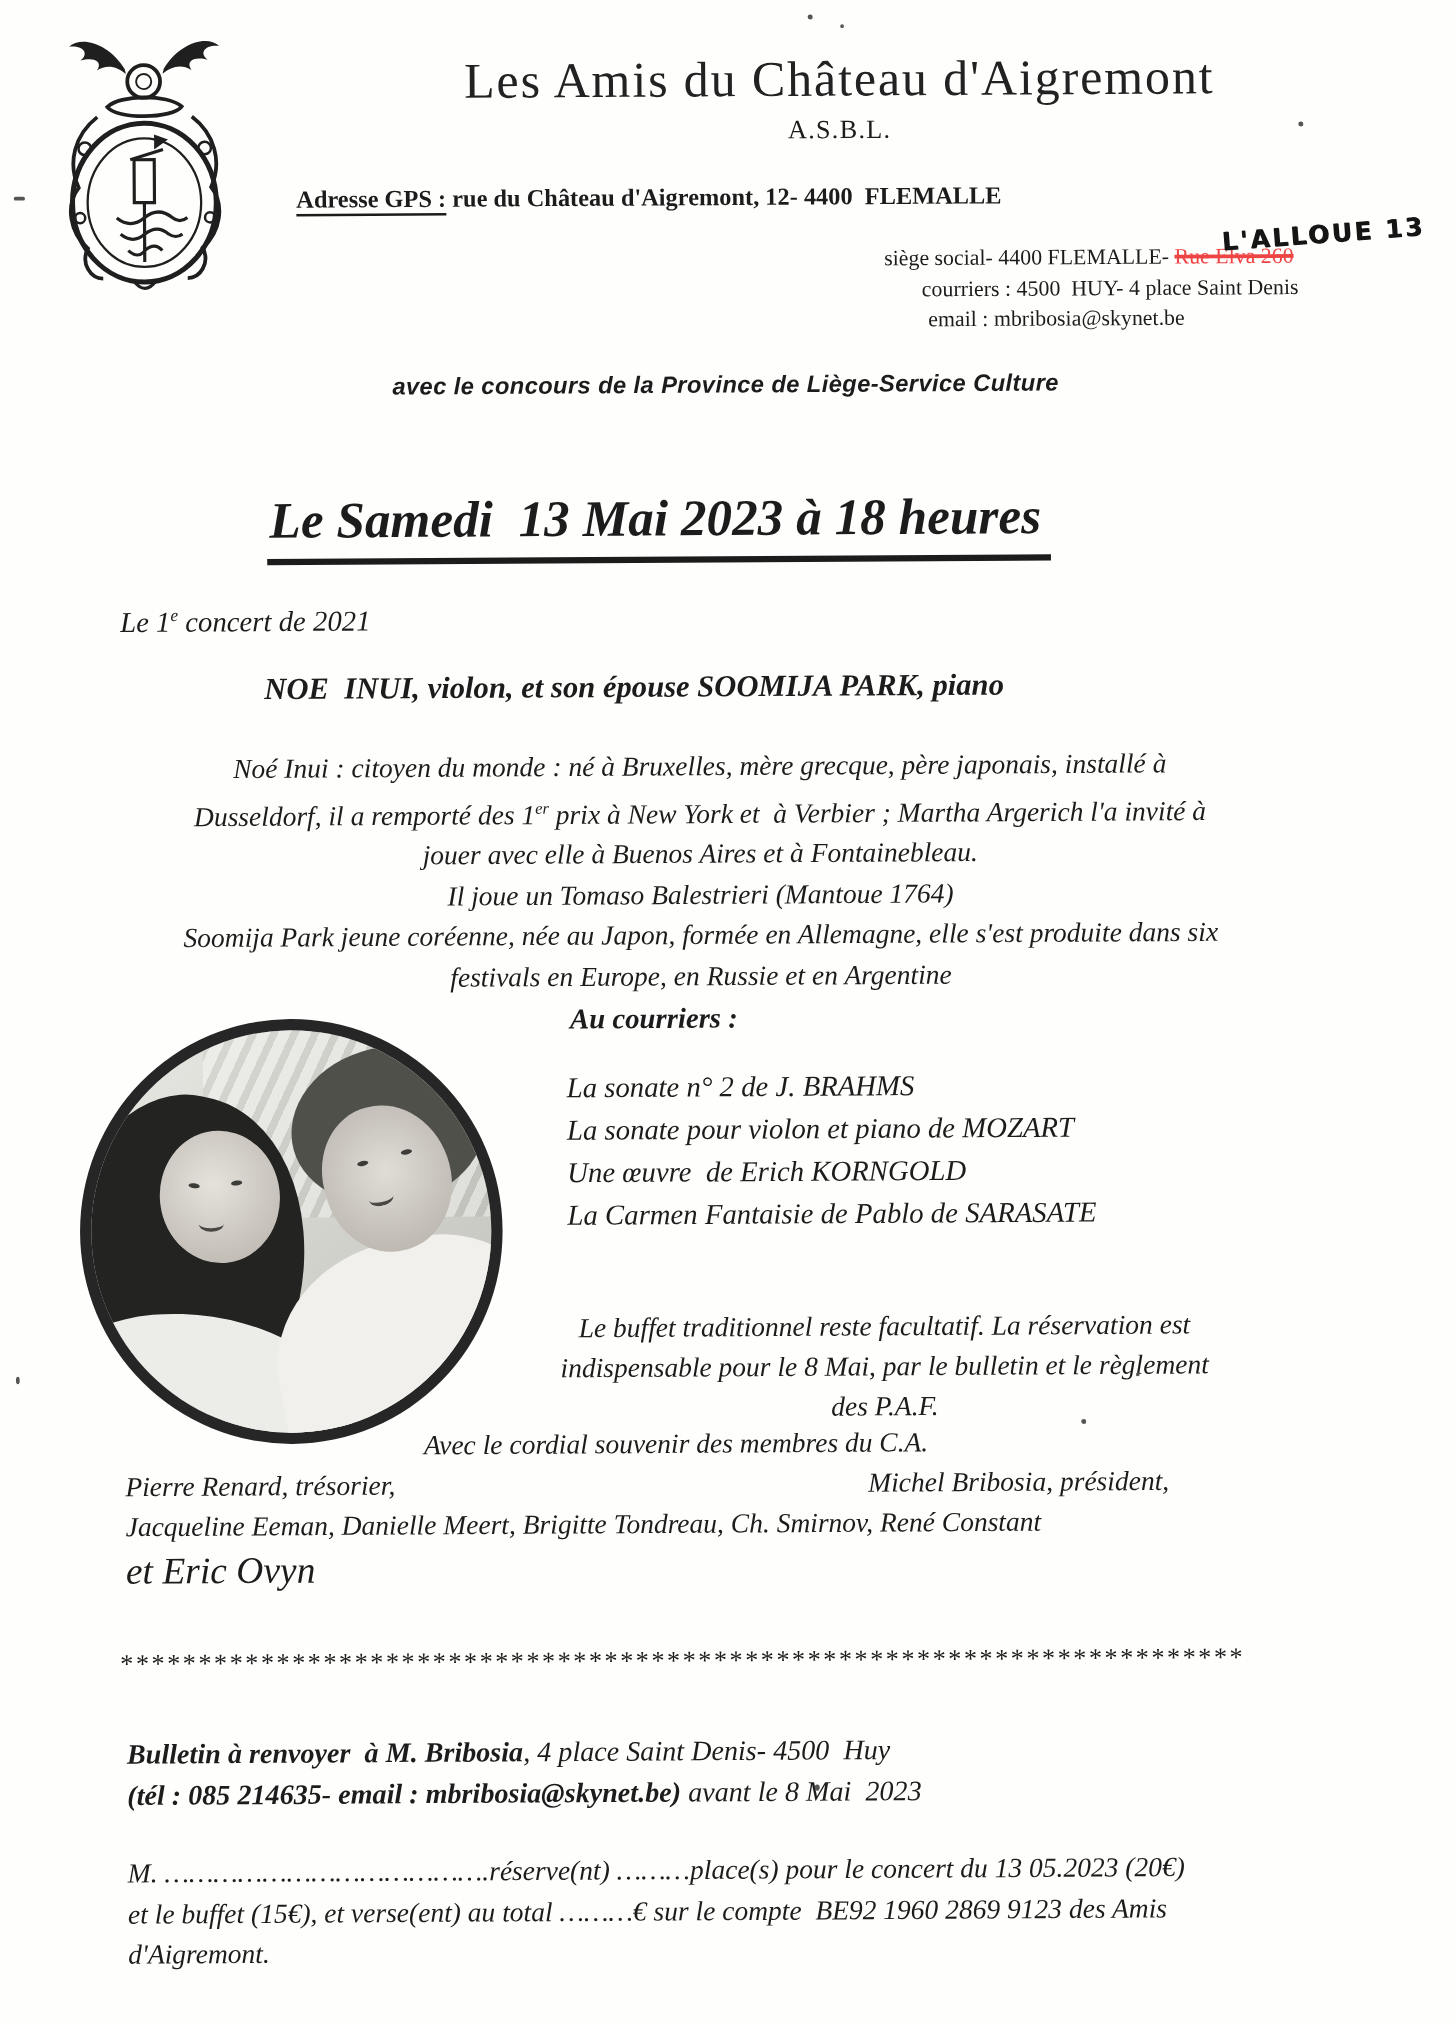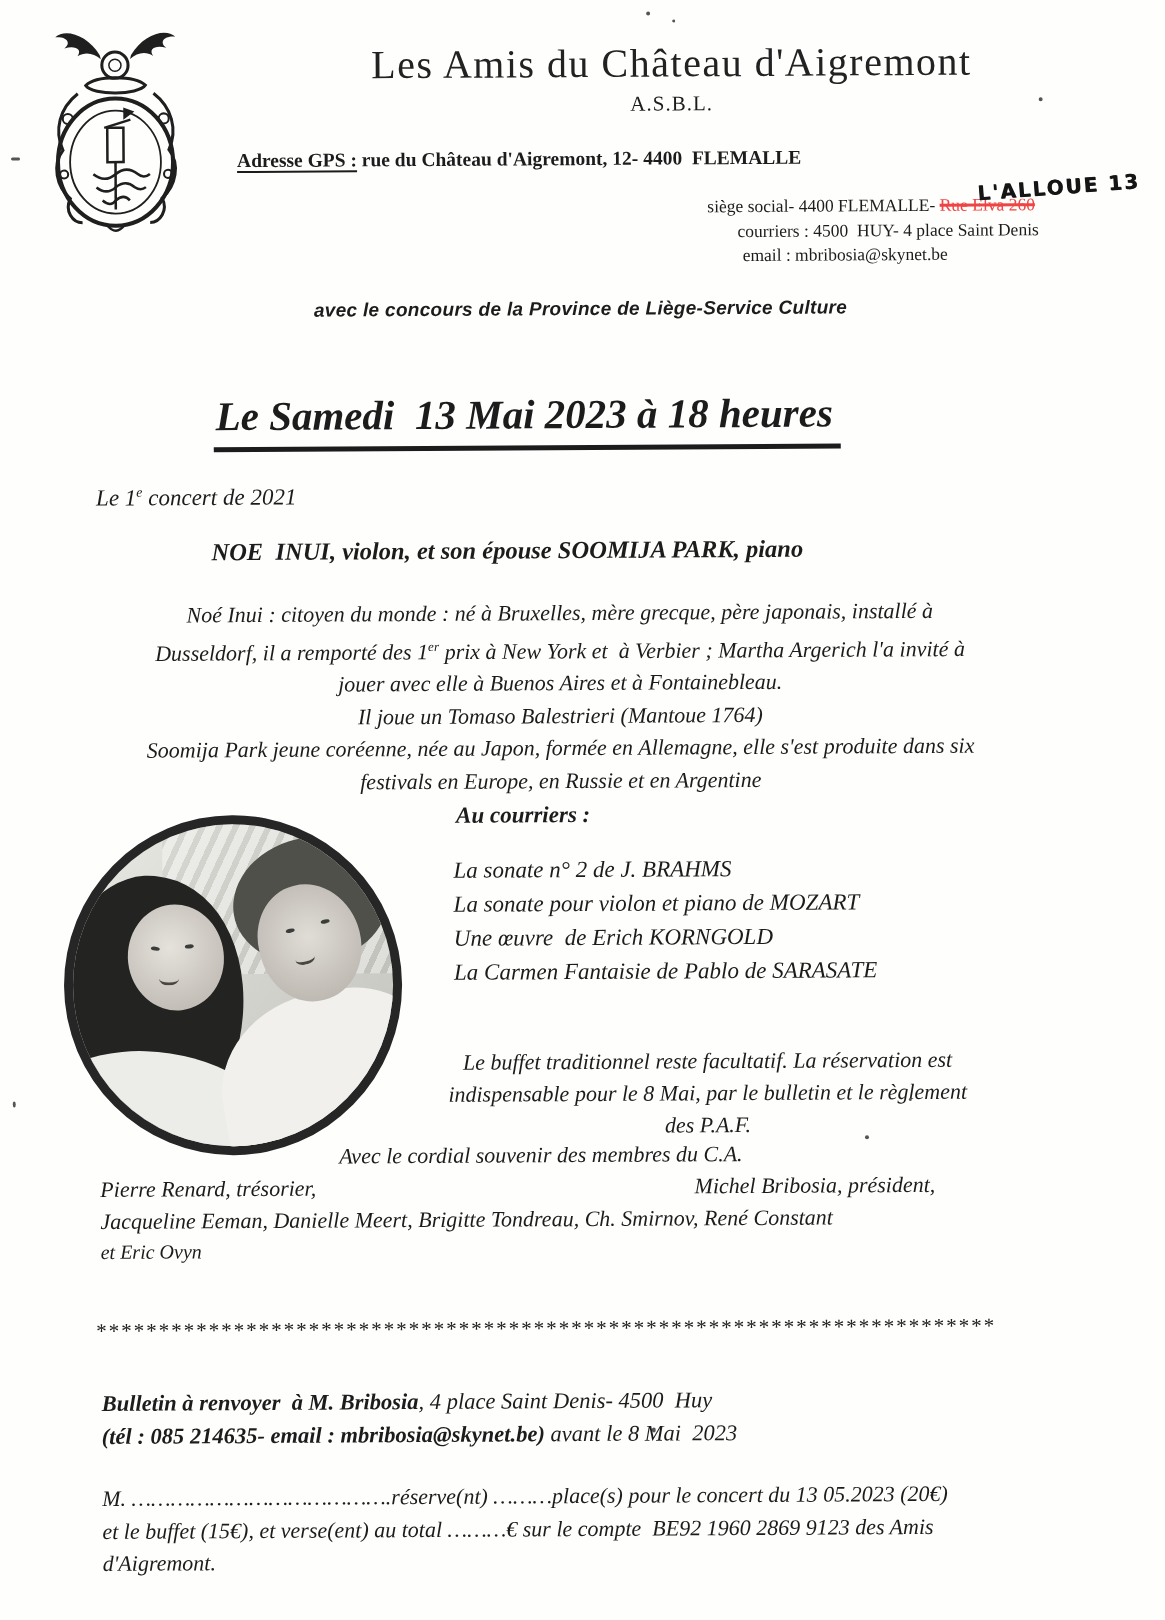--- a/index.html
+++ b/index.html
@@ -67,21 +67,21 @@
   .program-heading{position:absolute;left:455px;top:802px;font-size:23px;font-weight:bold;font-style:italic;}
   .program-list{position:absolute;left:452px;top:853px;font-size:23px;font-style:italic;line-height:34px;}
 
   
   .buffet{position:absolute;left:380px;top:1046px;width:650px;text-align:center;
     font-size:22px;font-style:italic;line-height:32px;}
   .cordial{position:absolute;left:336px;top:1142px;font-size:22px;font-style:italic;}
   .names-row{position:absolute;left:97px;top:1174px;width:835px;display:flex;
     justify-content:space-between;font-size:22px;font-style:italic;}
   .members{position:absolute;left:97px;top:1206px;font-size:22px;font-style:italic;}
-  .members2{position:absolute;left:97px;top:1238px;font-size:20px;font-style:italic;}
+  .members2{position:absolute;left:97px;top:1238px;font-size:30px;font-style:italic;}
 
   .separator{position:absolute;left:92px;top:1316px;width:950px;font-size:21px;
     letter-spacing:2px;overflow:hidden;white-space:nowrap;}
 
   
   .bulletin1{position:absolute;left:97px;top:1388px;font-size:22.5px;font-style:italic;}
   .bulletin2{position:absolute;left:97px;top:1421px;font-size:22.5px;font-style:italic;}
   .bold-part{font-weight:bold;}
   .reserve{position:absolute;left:97px;top:1480px;width:940px;font-size:22px;
     font-style:italic;line-height:32.5px;}

